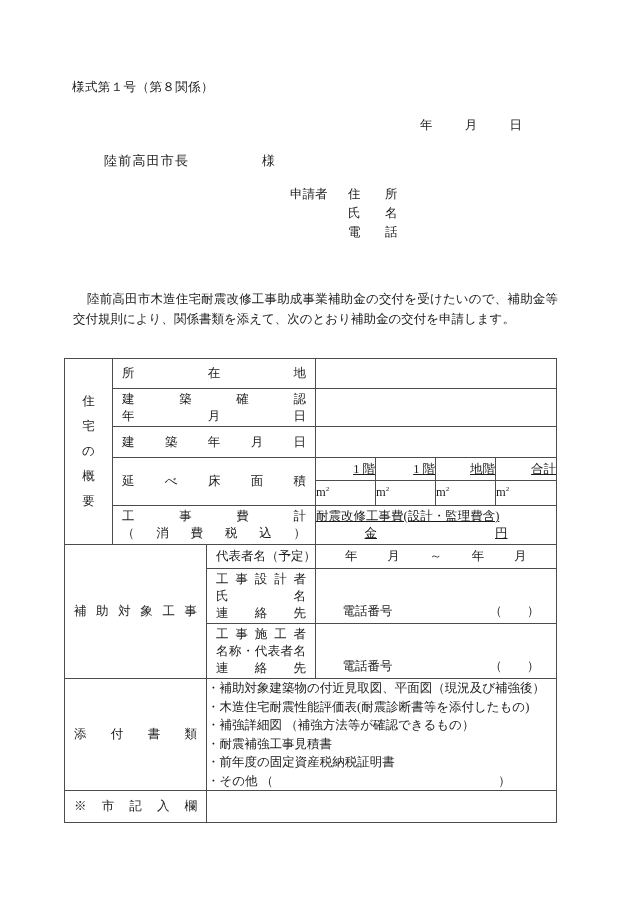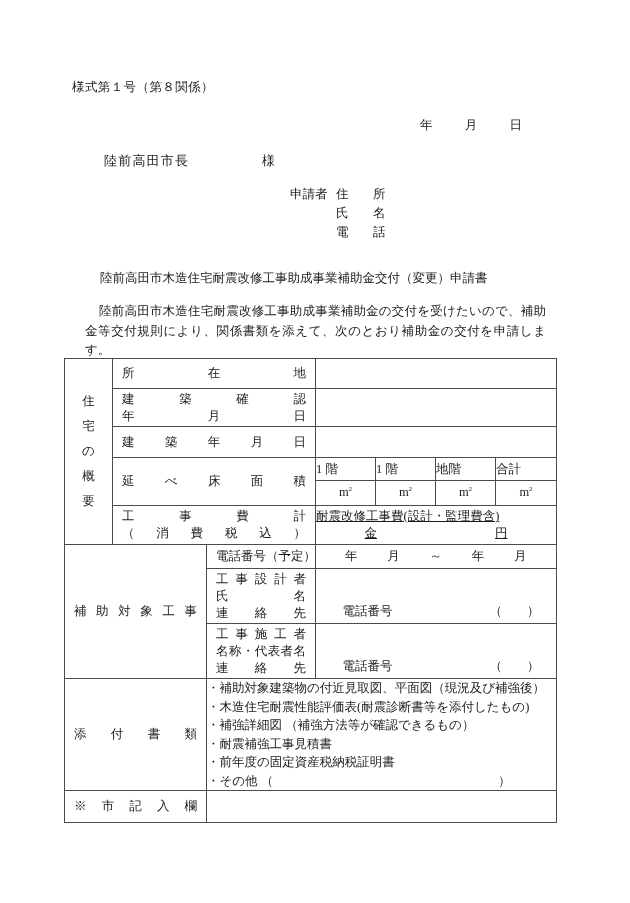--- a/index.html
+++ b/index.html
@@ -69,20 +69,21 @@
   }
   .applicant-row { white-space: nowrap; }
   .applicant-label {
     display: inline-block;
     width: 46px;
     font-family: Liberation Serif, serif;
   }
   .applicant-field {
     display: inline-block;
     letter-spacing: 6px;
+    margin-left: 12px;
   }
   .applicant-indent {
     display: inline-block;
     width: 46px;
   }
 
   
   .doc-title {
     position: absolute;
     left: 72px;
@@ -96,21 +97,21 @@
     position: absolute;
     left: 72px;
     top: 272px;
     width: 487px;
     font-size: 12.5px;
     line-height: 19.5px;
     text-align: justify;
     text-justify: inter-ideograph;
   }
   .doc-body p {
-    margin: 13px;
+    margin: 1px;
     text-indent: 14px;
     font-family: Liberation Serif, serif;
   }
 
   
   .form-table {
     position: absolute;
     left: 64px;
     top: 341px;
     width: 492px;
@@ -132,22 +133,22 @@
     padding: 0 9px;
     white-space: nowrap;
   }
   .lbl-v {
     display: block;
     text-align: center;
     line-height: 25px;
   }
   .cell-pad { padding: 3px 8px; text-decoration: underline; }
 
-  .center { text-align: left; }
-  .right { text-align: center; padding-right: 9px; text-decoration: underline; }
+  .center { text-align: right; text-decoration: underline; }
+  .right { text-align: left; padding-right: 9px; text-decoration: underline; }
 
   .unit-m2 {
     display: inline-block;
   }
   .unit-m2 sup {
     font-size: 7px;
     vertical-align: super;
   }
 
   .dotted-top { border-top: 1px dotted #555 !important; }
@@ -206,21 +207,20 @@
       <span class="applicant-label">申請者</span><span class="applicant-field">住　所</span>
     </div>
     <div class="applicant-row">
       <span class="applicant-indent"></span><span class="applicant-field">氏　名</span>
     </div>
     <div class="applicant-row">
       <span class="applicant-indent"></span><span class="applicant-field">電　話</span>
     </div>
   </div>
 
-  <div class="doc-title">陸前高田市木造住宅耐震改修工事助成事業補助金交付（変更）申請書</div>
 
   <div class="doc-body">
     <p>陸前高田市木造住宅耐震改修工事助成事業補助金の交付を受けたいので、補助金等交付規則により、関係書類を添えて、次のとおり補助金の交付を申請します。</p>
   </div>
 
   <table class="form-table">
     <colgroup>
       <col style="width:48px">
       <col style="width:94px">
       <col style="width:109px">
@@ -297,21 +297,21 @@
           <span>円</span>
         </div>
       </td>
     </tr>
 
     <tr>
       <td colspan="2" rowspan="3">
         <span class="lbl">補 助 対 象 工 事</span>
       </td>
       <td class="inner-label-cell" style="height:23px">
-        <span class="lbl">電話番号（予定）</span>
+        <span class="lbl">代表者名（予定）</span>
       </td>
       <td colspan="4">
         <div class="period-line">
           <span>年</span>
           <span class="pg"></span>
           <span>月</span>
           <span class="pg"></span>
           <span>～</span>
           <span class="pg"></span>
           <span>年</span>

